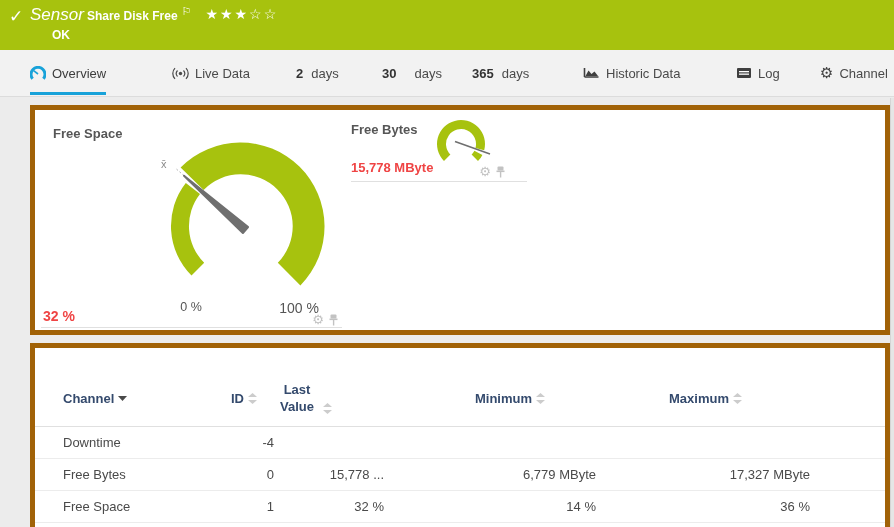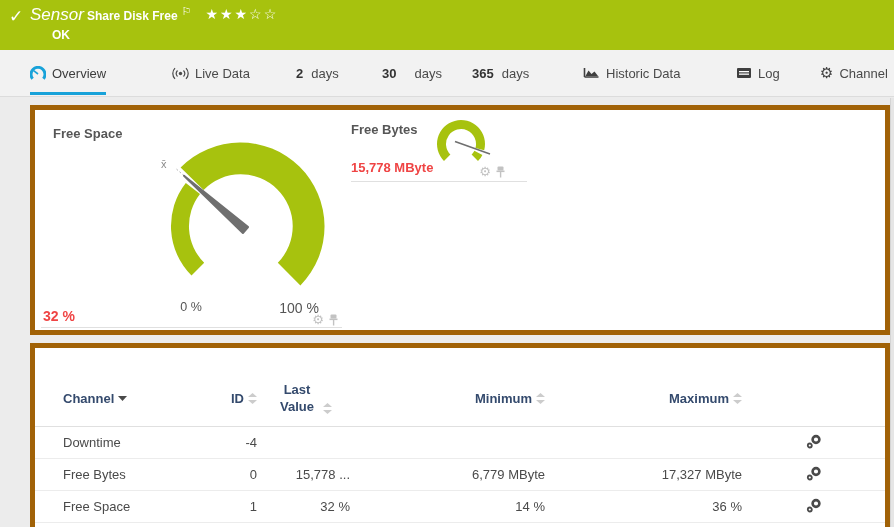--- a/index.html
+++ b/index.html
@@ -47,21 +47,21 @@
   .trow, .thead {
     display:grid; grid-template-columns:130px 64px 93px 195px 197px 1fr;
     padding-left:28px; align-items:center;
   }
   .thead { padding-top:34px; padding-bottom:10px; border-bottom:1px solid #e0e0e0; color:#344a6d; font-size:13px; font-weight:bold; }
   .thead .h { display:flex; justify-content:flex-end; align-items:center; gap:4px; }
   .thead .h-channel { justify-content:flex-start; }
   .thead .h-last { justify-content:center; }
   .h-last .wrap { width:44px; text-align:center; line-height:1.3; }
   .h-last .sorticon { align-self:flex-end; margin-bottom:2px; }
-  .trow { height:32px; font-size:13px; color:#4a4a4a; border-bottom:1px solid #ececec; cursor:pointer; }
+  .trow { height:32px; font-size:13px; color:#4a4a4a; border-bottom:1px solid #ececec; cursor:pointer;gap:17px; }
   .trow > div { text-align:right; }
   .trow .c-channel { text-align:left; }
   .c-gear { display:flex; justify-content:flex-start; padding-left:64px; }
   .sorticon, .sortdesc { display:inline-block; }
   
   .scrollstrip { position:absolute; right:0; top:98px; width:4px; height:429px; background:#e6e6e6; border-left:1px solid #d5d5d5; }
 </style>
 </head>
 <body>
 

